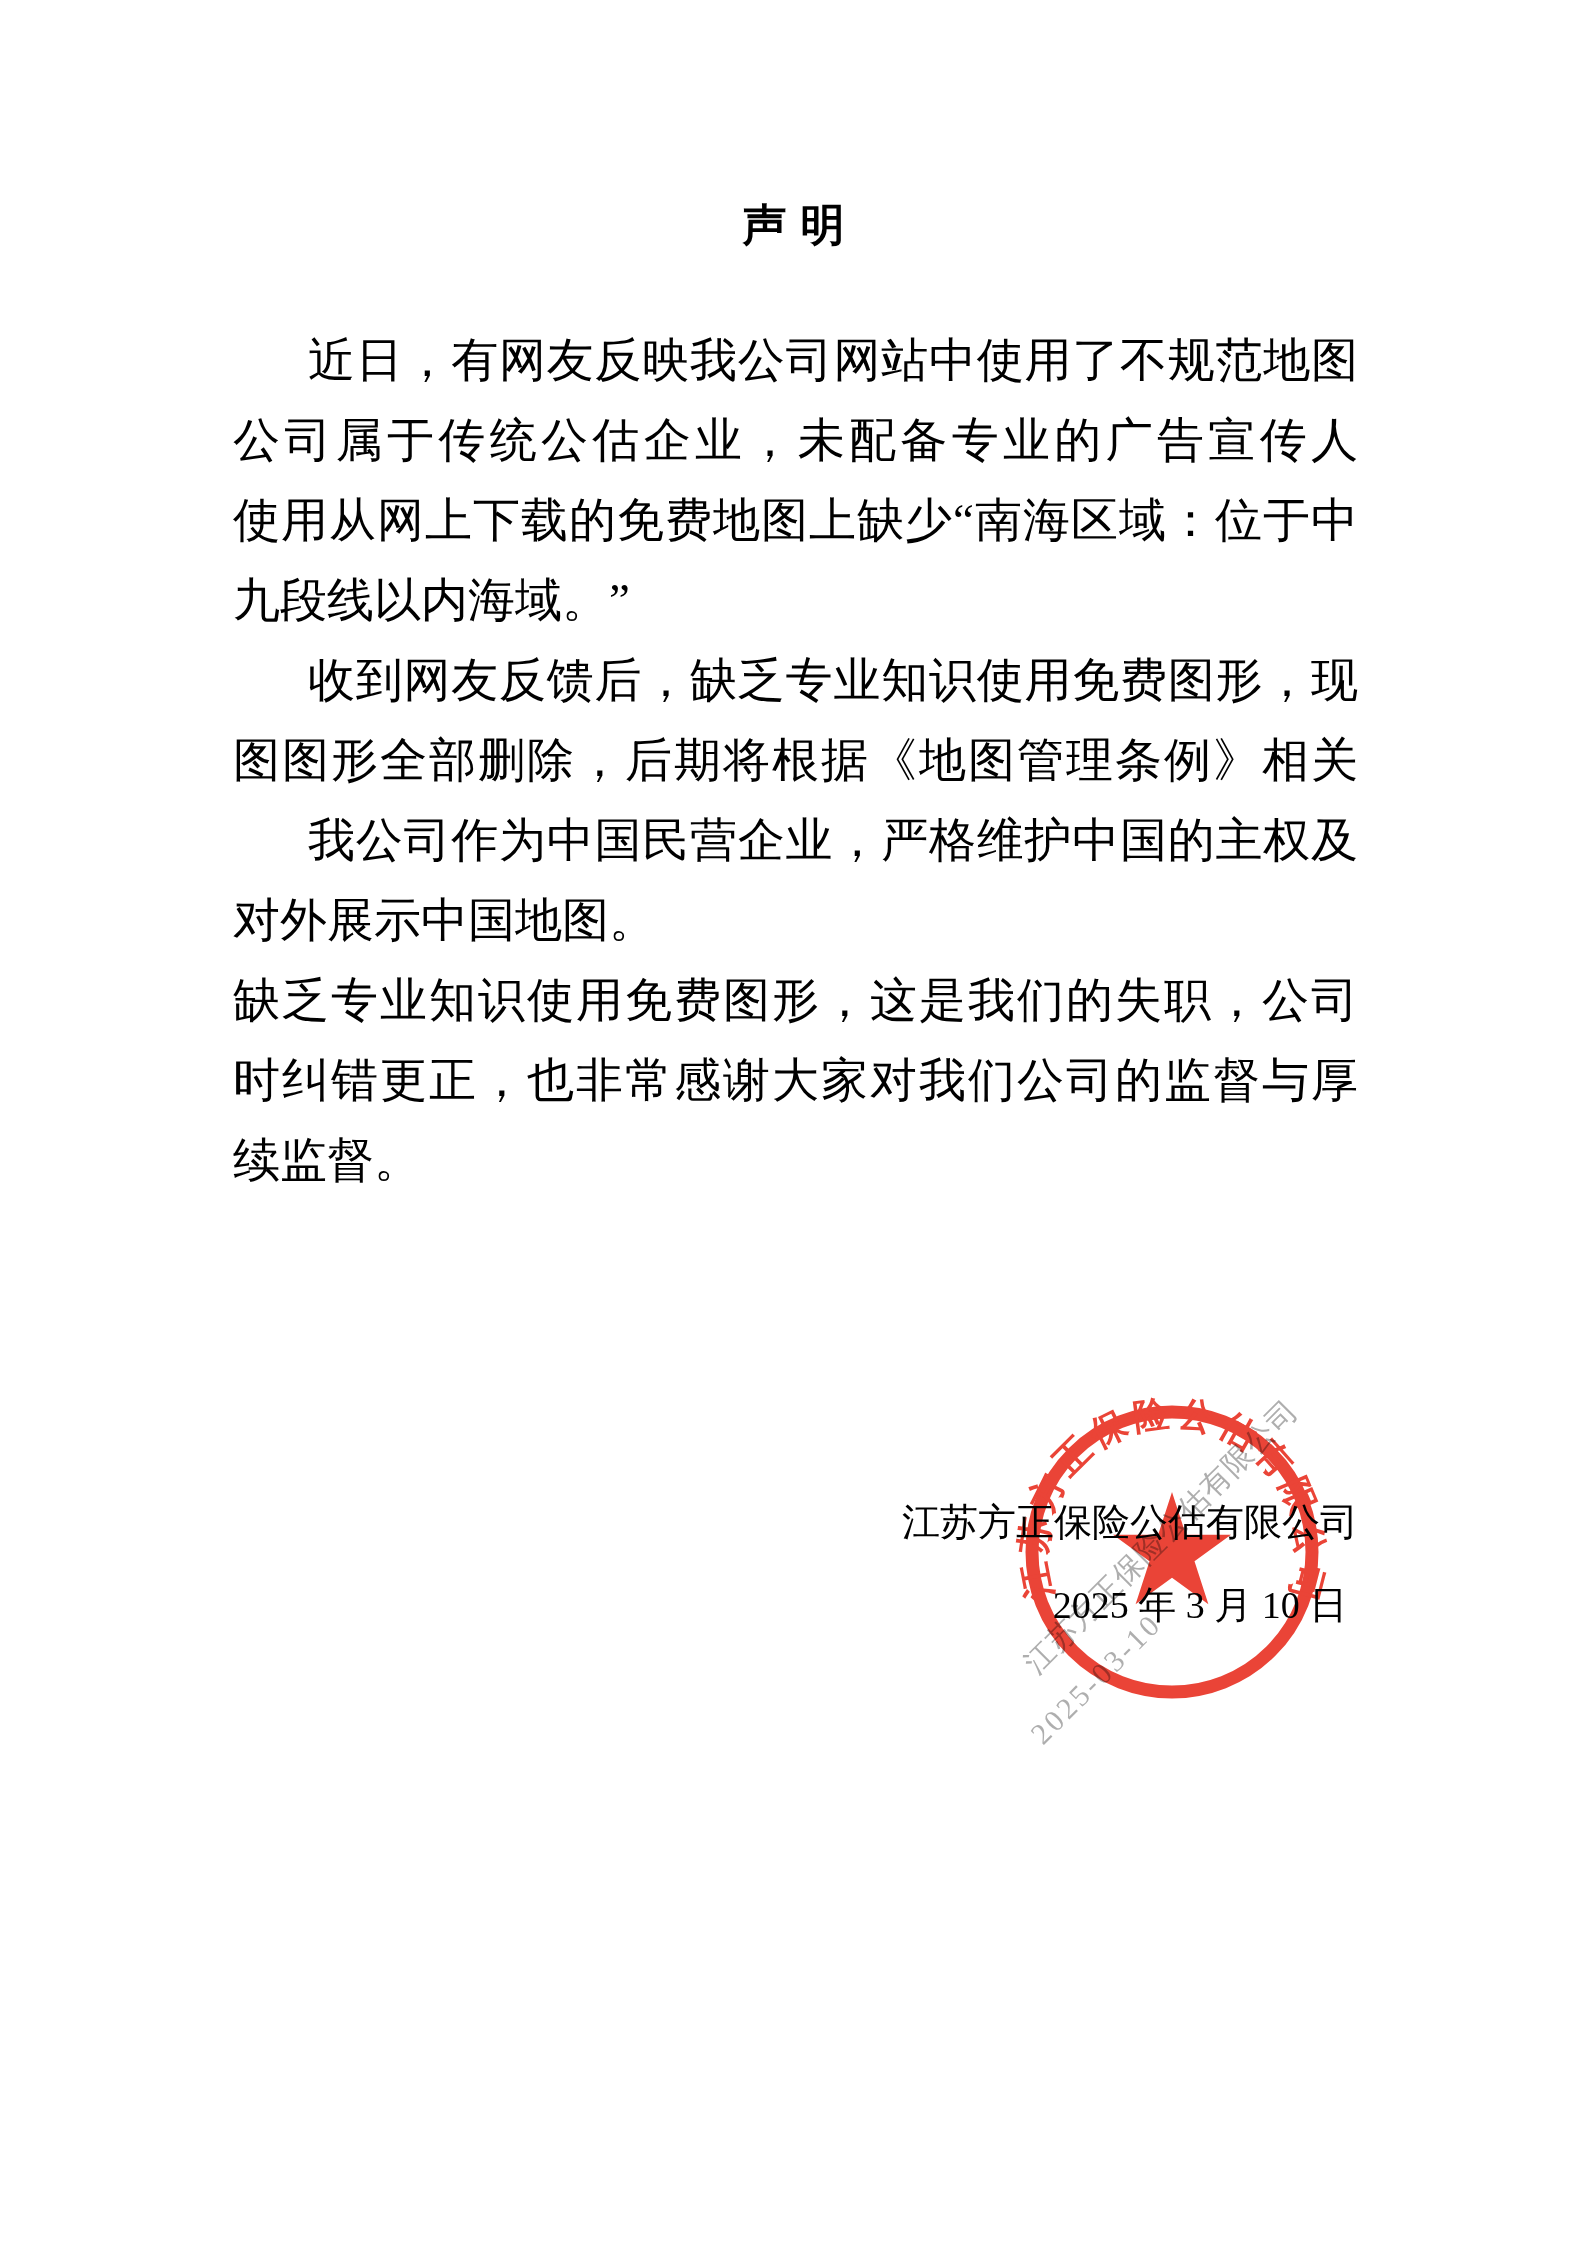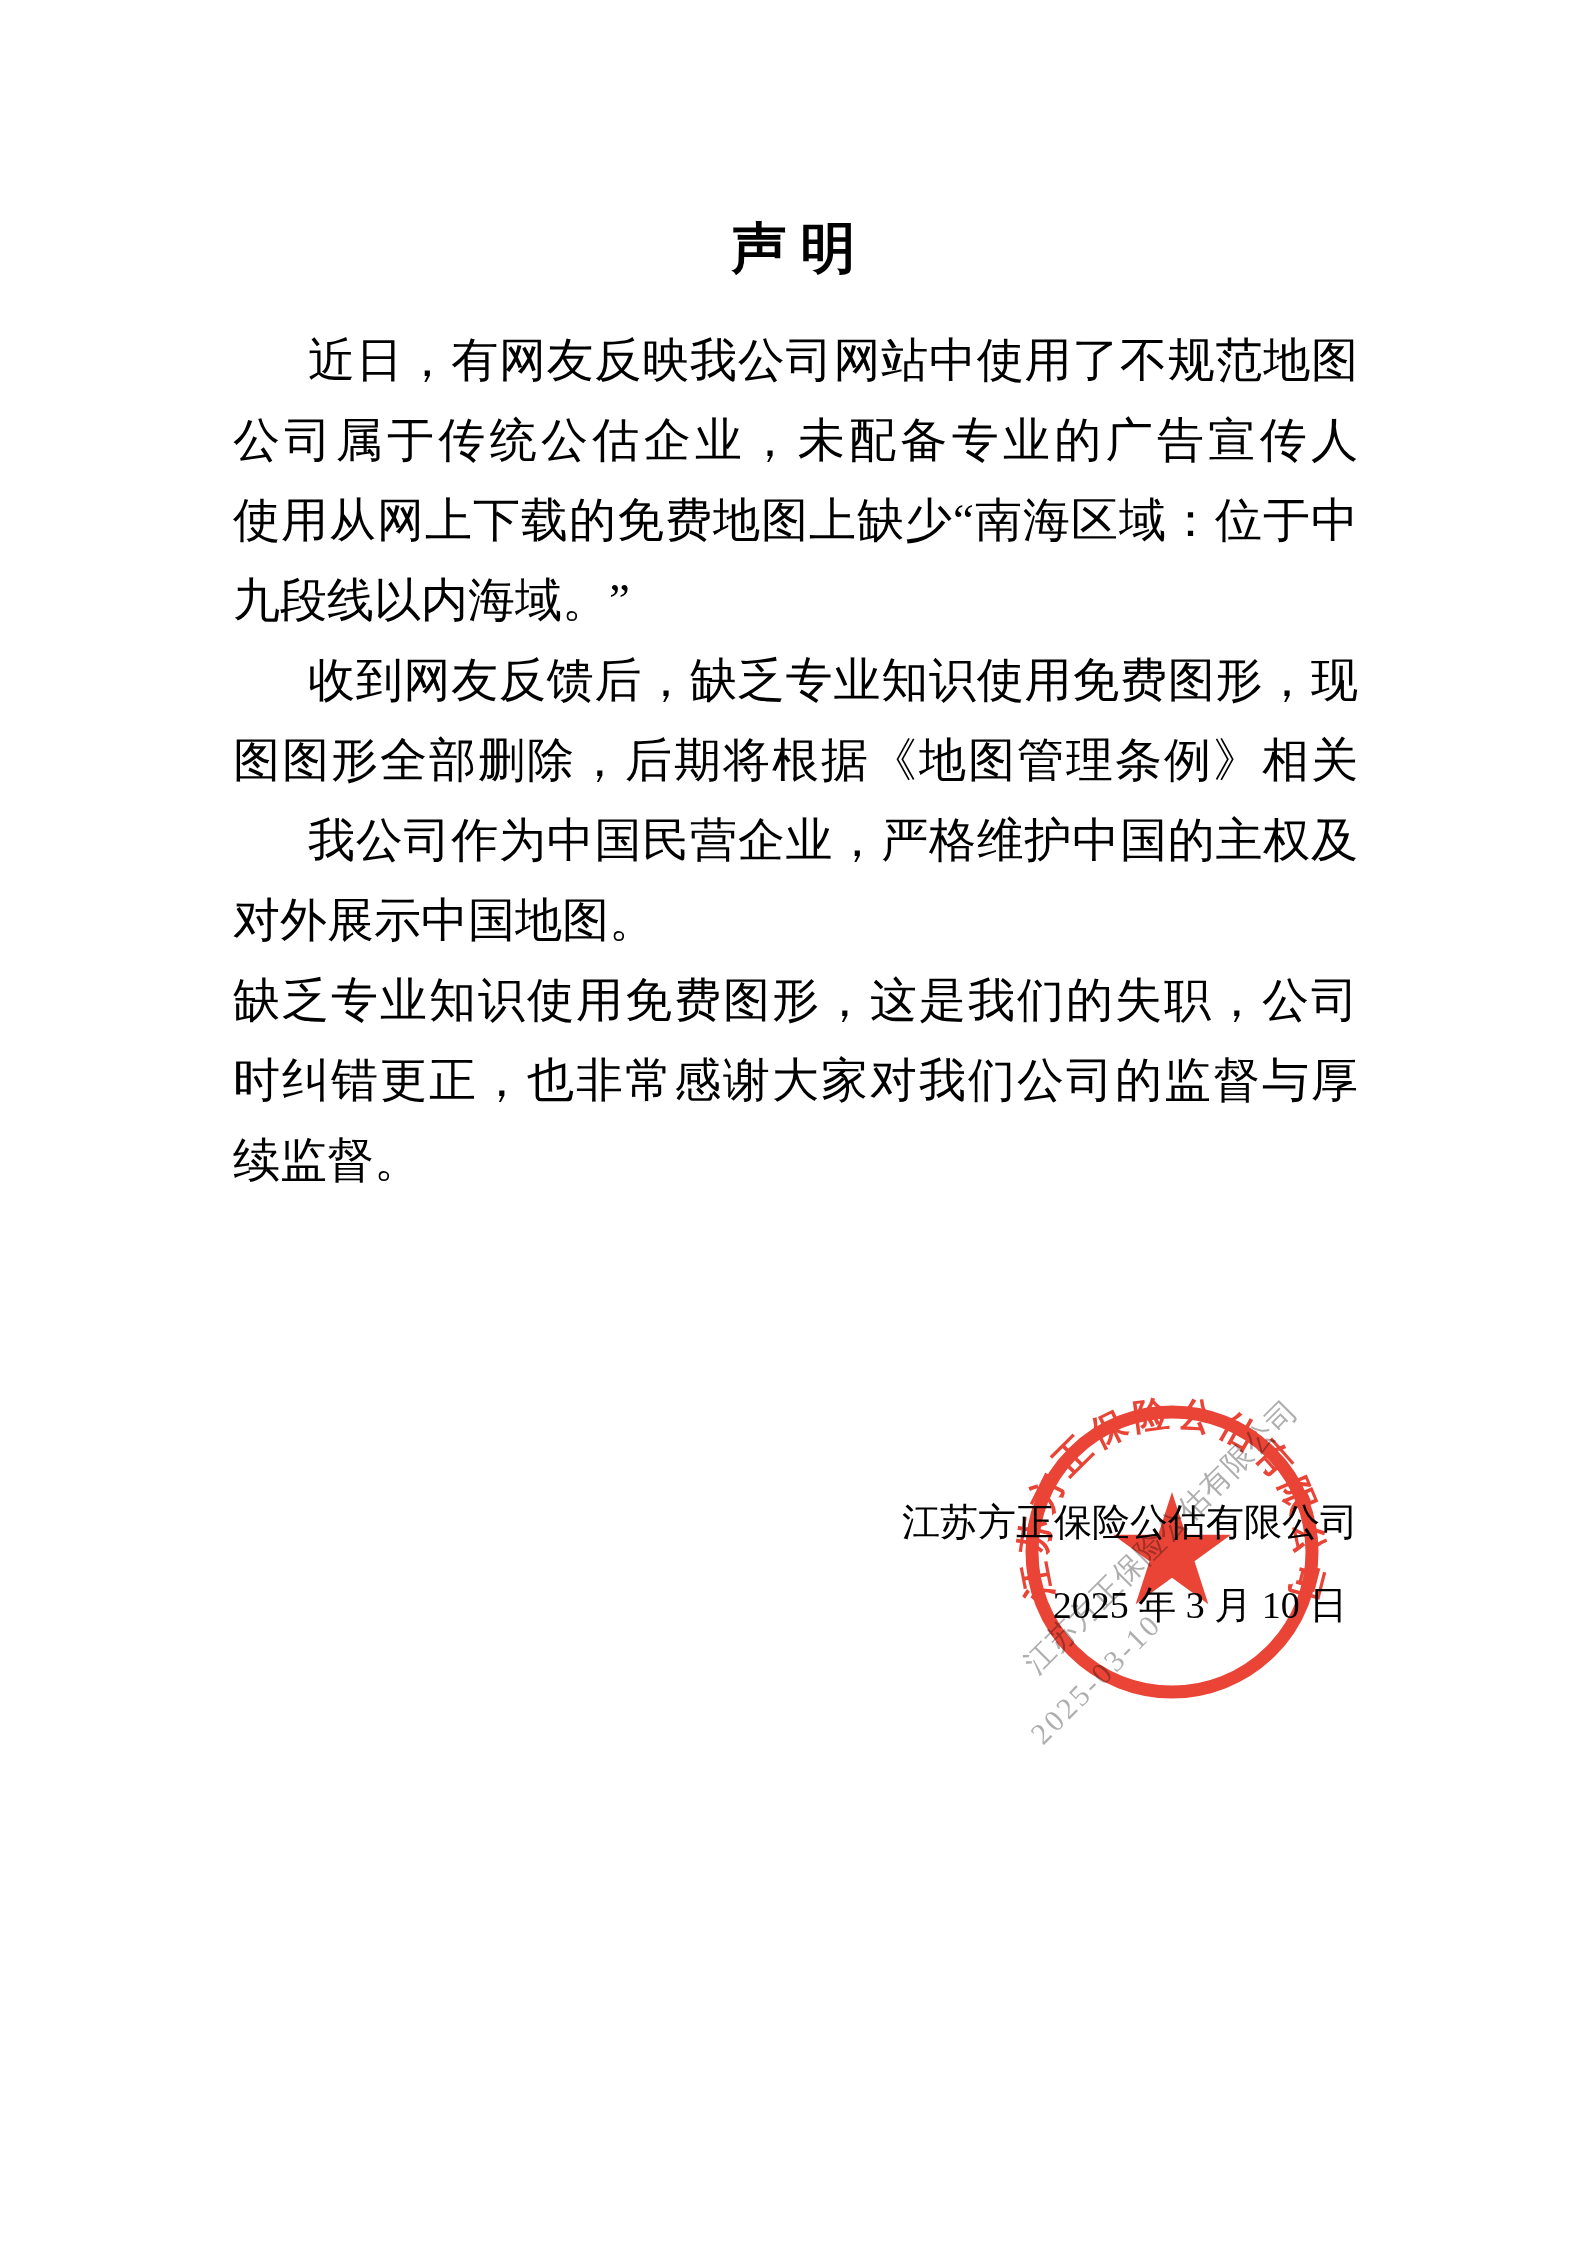--- a/index.html
+++ b/index.html
@@ -11,25 +11,25 @@
     position: relative;
     width: 1587px;
     height: 2245px;
     background: #ffffff;
     overflow: hidden;
     font-family: "Liberation Serif", "DejaVu Serif", serif;
     color: #000000;
   }
   .doc-title {
     position: absolute;
-    top: 212px;
+    top: 196px;
     left: 0;
     width: 100%;
     text-align: center;
-    font-size: 55px;
+    font-size: 44px;
     font-weight: bold;
     letter-spacing: 14px;
     text-indent: 14px; 
   }
   .doc-body {
     position: absolute;
     top: 320px;
     left: 233px;
     width: 1125px;
     font-size: 47px;

